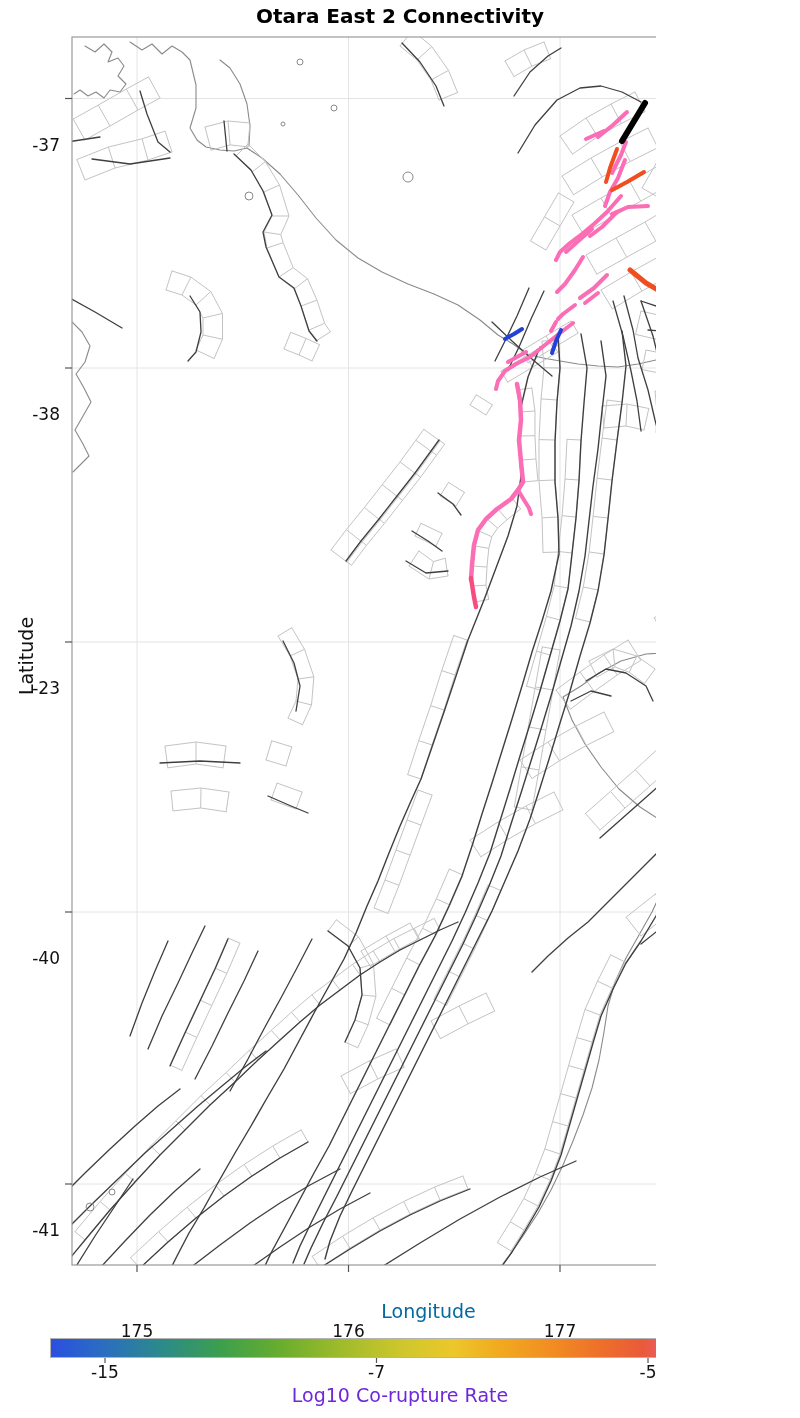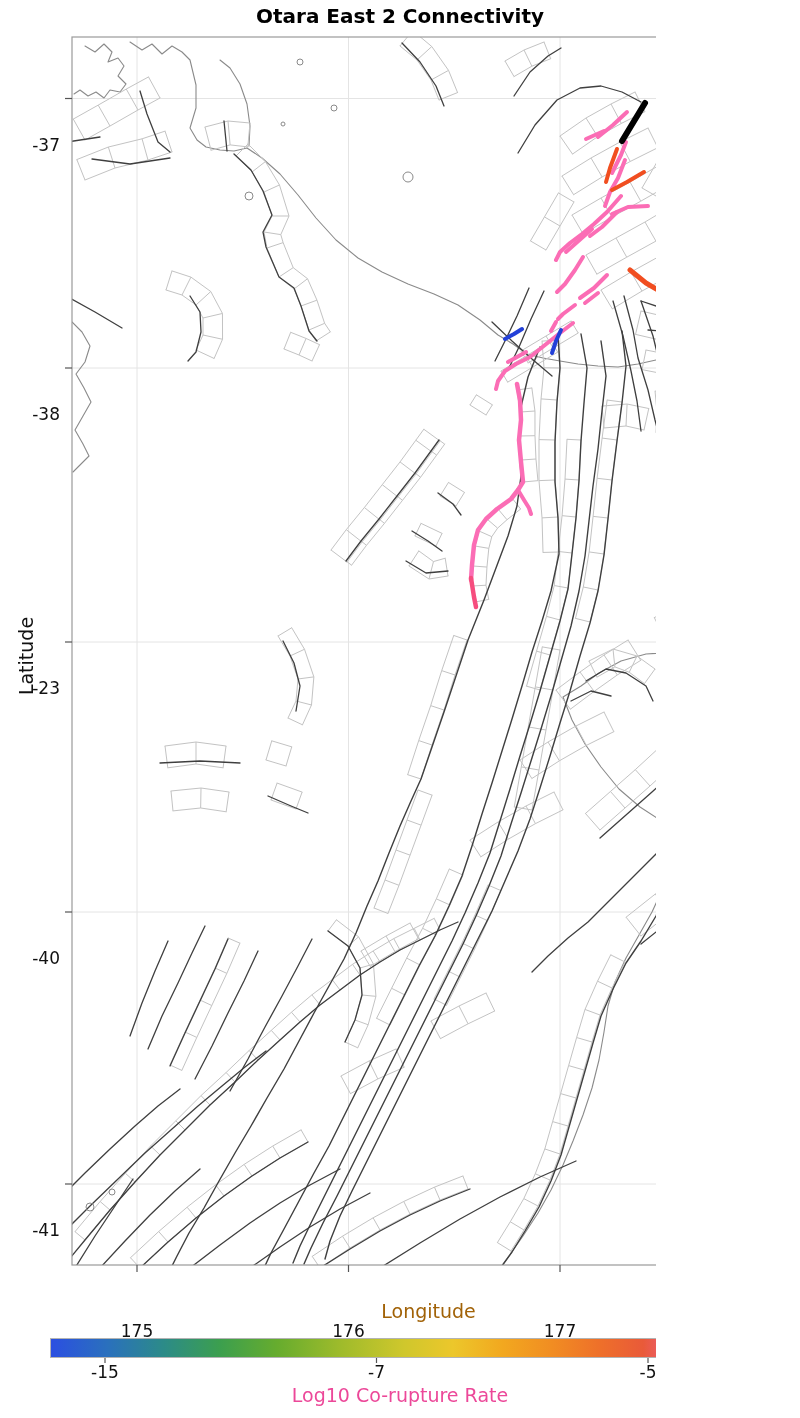--- a/index.html
+++ b/index.html
@@ -1,32 +1,32 @@
 <!DOCTYPE html>
 <html><head>
 <meta charset="utf-8">
 <style>
   html,body{margin:0;padding:0;background:#fff;}
   .fig{position:relative;width:656px;height:1418px;background:#fff;overflow:hidden;
        font-family:"DejaVu Sans","Liberation Sans",sans-serif;}
   .title{position:absolute;left:0;top:4px;width:800px;text-align:center;
          font-size:20px;font-weight:bold;color:#000;}
   .xlabel{position:absolute;left:72px;top:1300px;width:713px;text-align:center;
-          font-size:19px;color:#a16207;}
+          font-size:19px;color:#0369a1;}
   .ylabel{position:absolute;left:-34px;top:645px;width:120px;text-align:center;
           font-size:19px;color:#111;transform:rotate(-90deg);}
   .tick{position:absolute;font-size:17px;color:#111;margin-top:47px;}
   .xtick{width:60px;text-align:center;top:1274px;}
   .ytick{width:52px;text-align:right;}
   .cbar{position:absolute;left:50px;top:1338px;width:707px;height:20px;
         border:1px solid #b3b3b3;box-sizing:border-box;}
   .cbtick{position:absolute;top:1362px;width:60px;text-align:center;
           font-size:17px;color:#111;}
   .cbarlabel{position:absolute;left:0;top:1384px;width:800px;text-align:center;
-             font-size:19px;color:#ec4899;}
+             font-size:19px;color:#6d28d9;}
   svg{position:absolute;left:0;top:0;}
 </style>
 </head>
 <body>
 
 <div class="fig">
   <div class="title">Otara East 2 Connectivity</div>
   <svg id="map" width="800" height="1418" viewBox="0 0 800 1418">
       <g>
         <line x1="137" y1="37" x2="137" y2="1265" stroke="#e4e4e4" stroke-width="1"></line>

